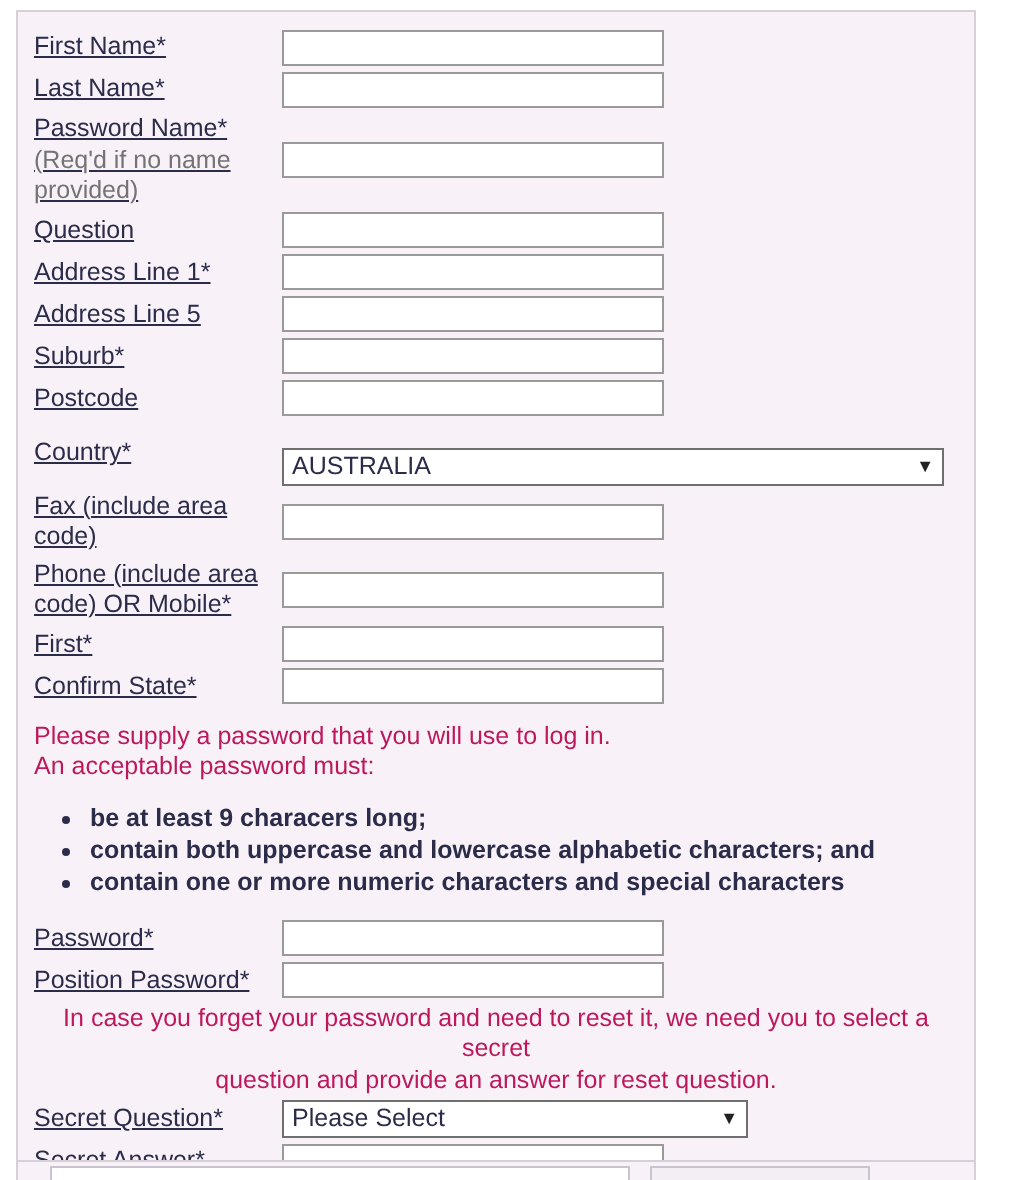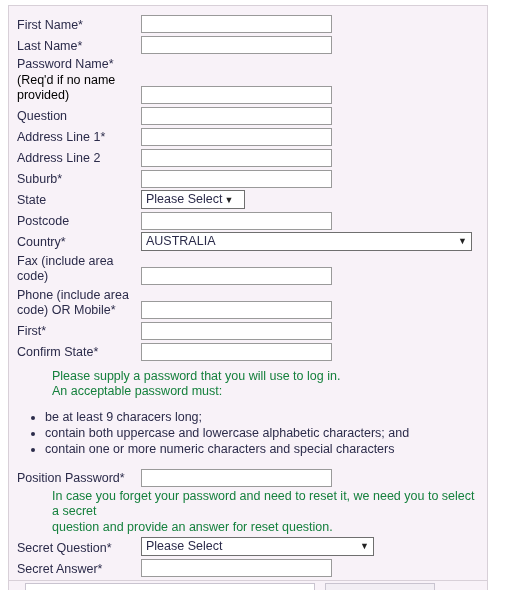--- a/index.html
+++ b/index.html
@@ -25,35 +25,36 @@
     border: 1px solid #d8d0d8;
     border-bottom: none;
     box-sizing: border-box;
     overflow: hidden;
   }
   .inner {
     padding: 6px 0 0 0;
   }
   .frow {
     display: flex;
-    align-items: flex-end;
+    align-items: center;
     min-height: 21px;
+    text-decoration: underline;
   }
   .lbl {
     width: 132px;
     min-width: 132px;
     padding-left: 8px;
     box-sizing: border-box;
     font-size: 12.5px;
     line-height: 15.5px;
     color: #2b2b4a;
     padding-top: 3px;
   }
   .lbl .req {
-    color: #000000;
+    color: #737373;
     display: block;
   }
   .fld {
     flex: 1;
     padding-top: 2px;
   }
   input.txt {
     width: 191px;
     height: 18px;
     box-sizing: border-box;
@@ -85,39 +86,39 @@
     padding: 0 4px 0 4px;
   }
   .sel .arrow {
     display: inline-block;
     font-size: 9px;
     padding-right: 4px;
     color: #222;
   }
   .sel.state { width: 104px; }
   .sel.state .val { padding-right: 2px; }
-  .sel.country { width: 331px; }
+  .sel.country { width: 331px; margin-top: 13px; }
   .sel.country .arrow { position: absolute; right: 0; top: 0; line-height: 17px; }
   .sel.secret { width: 233px; }
   .sel.secret .arrow { position: absolute; right: 0; top: 0; line-height: 17px; }
 
   .para {
     padding: 4px 8px 0 8px;
     font-size: 12.5px;
     line-height: 15.5px;
-    color: #15803d;
-    margin-left: 35px;
-  }
-  .para.tight { padding-top: 2px; }
+    color: #be185d;
+  }
+  .para.tight { padding-top: 2px; text-align: center; }
   ul.rules {
     margin: 9px 0 9px 0;
     padding-left: 36px;
     font-size: 12.5px;
     line-height: 16px;
     color: #2b2b4a;
+    font-weight: bold;
   }
   ul.rules li { margin: 0; padding: 0; }
   .vspace4 { height: 4px; }
   .bottomstub {
     position: absolute;
     left: 8px;
     top: 580px;
     width: 480px;
     height: 10px;
     box-sizing: border-box;
@@ -166,30 +167,26 @@
         </div>
         <div class="frow">
           <div class="lbl"><span>Question</span></div>
           <div class="fld"><input type="text" class="txt" value="" style=""></div>
         </div>
         <div class="frow">
           <div class="lbl"><span>Address Line 1*</span></div>
           <div class="fld"><input type="text" class="txt" value="" style=""></div>
         </div>
         <div class="frow">
-          <div class="lbl"><span>Address Line 2</span></div>
+          <div class="lbl"><span>Address Line 5</span></div>
           <div class="fld"><input type="text" class="txt" value="" style=""></div>
         </div>
         <div class="frow">
           <div class="lbl"><span>Suburb*</span></div>
           <div class="fld"><input type="text" class="txt" value="" style=""></div>
-        </div>
-        <div class="frow">
-          <div class="lbl"><span>State</span></div>
-          <div class="fld"><div class="sel state"><span class="val">Please Select</span><span class="arrow">▼</span></div></div>
         </div>
         <div class="frow">
           <div class="lbl"><span>Postcode</span></div>
           <div class="fld"><input type="text" class="txt" value="" style=""></div>
         </div>
         <div class="frow">
           <div class="lbl"><span>Country*</span></div>
           <div class="fld"><div class="sel country"><span class="val">AUSTRALIA</span><span class="arrow">▼</span></div></div>
         </div>
         <div class="frow">
@@ -216,20 +213,24 @@
       <div>An acceptable password must:</div>
     </div>
     <ul class="rules" id="rules-list">
         <li>be at least 9 characers long;</li>
         <li>contain both uppercase and lowercase alphabetic characters; and</li>
         <li>contain one or more numeric characters and special characters</li>
       </ul>
 
     <div id="rows-password">
         <div class="frow">
+          <div class="lbl"><span>Password*</span></div>
+          <div class="fld"><input type="text" class="txt" value="" style=""></div>
+        </div>
+        <div class="frow">
           <div class="lbl"><span>Position Password*</span></div>
           <div class="fld"><input type="text" class="txt" value="" style=""></div>
         </div>
       </div>
 
     <div class="para tight">
       <div>In case you forget your password and need to reset it, we need you to select a secret</div>
       <div> question and provide an answer for reset question.</div>
     </div>
 

